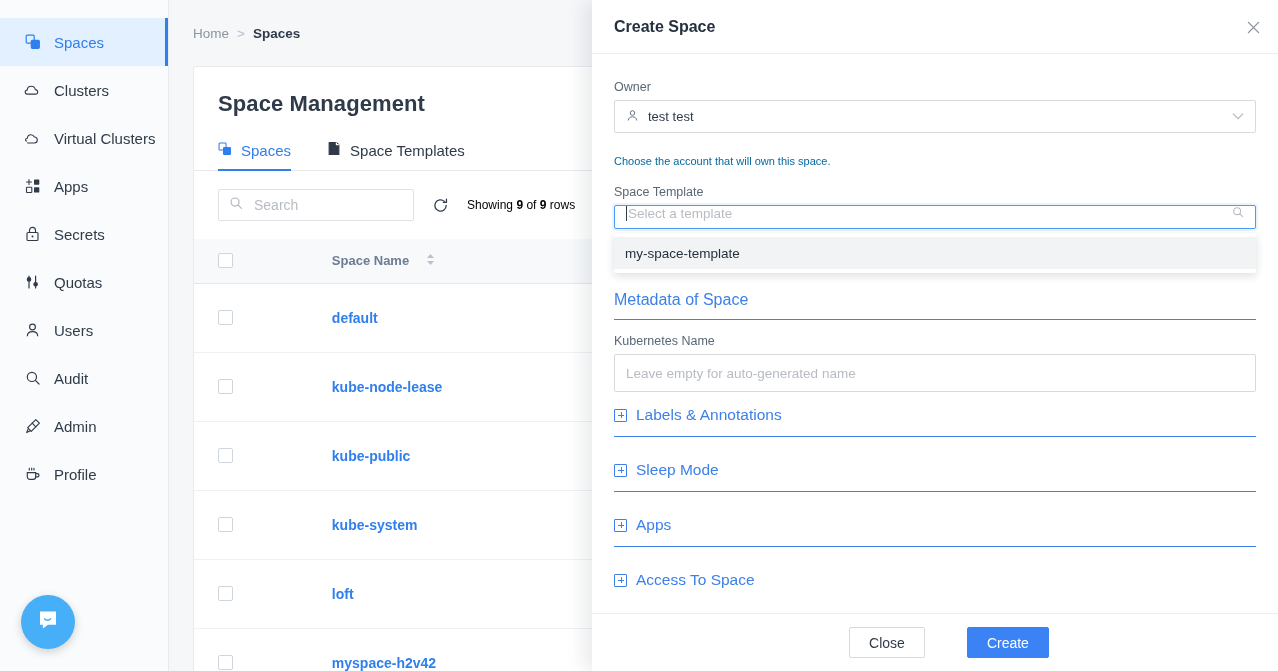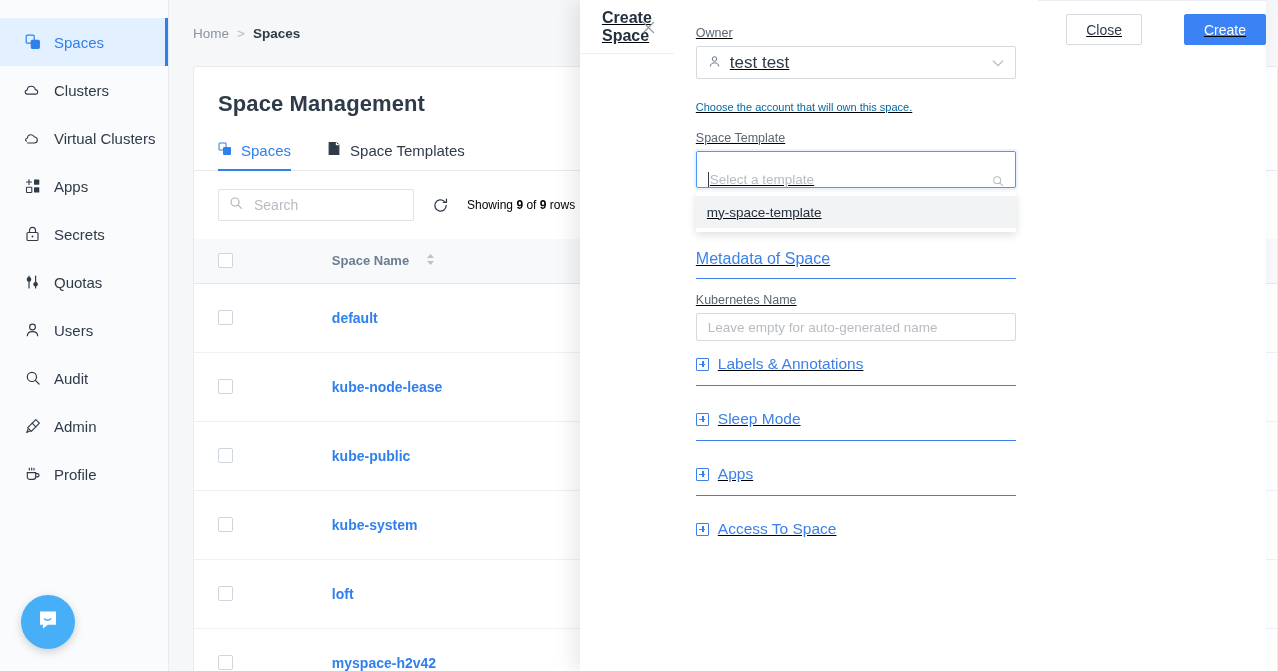--- a/index.html
+++ b/index.html
@@ -131,26 +131,25 @@
     white-space: nowrap;
   }
   td.col-check { padding-left:24px; }
   .cellname { color:#2f7fec; font-weight:700; font-size:14px; }
   .chk {
     width:15px; height:15px; border:1px solid #cfd5dc; border-radius:2px; background:#fff; display:block; cursor:pointer;
   }
 
   
   .drawer {
-    position:absolute; top:0; right:12px; width: 686px; height:671px;
+    position:absolute; top:0; right:0; width: 686px; height:671px;
     background:#fff;
     box-shadow: -7px 0 18px rgba(30,40,55,.10);
-    display:flex; flex-direction:row;
+    display:flex; flex-direction:column;
     z-index: 10;
-    text-decoration: underline;
   }
   .drawer-header {
     height: 54px; flex:0 0 54px;
     display:flex; align-items:center;
     padding: 0 22px 0 22px;
     border-bottom: 1px solid #eceff2;
     position:relative;
   }
   .drawer-title { font-size: 16px; font-weight:700; color:#25313f; }
   .drawer-close {
@@ -161,27 +160,27 @@
   .drawer-body {
     flex: 1 1 auto; overflow: hidden; position:relative;
     padding: 26px 22px 0 22px;
   }
   .field-label { font-size: 12.5px; color:#5a6775; margin-bottom:6px; }
   .field-hint  { font-size: 11px; color:#0369a1; margin-top:22px; }
 
   .select-ctl {
     height: 33px; border:1px solid #d6dade; border-radius:2px;
     display:flex; align-items:center; padding: 0 11px; gap:9px;
-    background:#fff; font-size: 17px; color:#2f3b49; cursor:pointer;
+    background:#fff; font-size: 13px; color:#2f3b49; cursor:pointer;
   }
   .select-ctl .chev { margin-left:auto; color:#b6bcc3; }
 
   .select-focus {
-    height: 37px; border:1px solid #4a9bf5; border-radius:2px;
-    display:flex; align-items:flex-end; padding: 0 11px;
+    height: 24px; border:1px solid #4a9bf5; border-radius:2px;
+    display:flex; align-items:flex-start; padding: 0 11px;
     background:#fff; font-size: 13.5px; cursor:text;
     box-shadow: 0 0 0 2px rgba(74,155,245,.11);
     position:relative;
   }
   .select-focus .caret {
     width:1px; height:15px; background:#2f3b49; margin-right:1px;
   }
   .select-focus .ph { color:#b7bcc3; }
   .select-focus .srch { margin-left:auto; color:#b6bcc3; display:flex; align-items:center; }
 
@@ -215,21 +214,21 @@
     width:13px; height:13px; border:1px solid #3c80e8; border-radius:1px;
     position:relative; flex:0 0 13px;
   }
   .plus-box::before, .plus-box::after {
     content:""; position:absolute; background:#3c80e8;
   }
   .plus-box::before { left:2.5px; right:2.5px; top:5.5px; height:1.3px; }
   .plus-box::after  { top:2.5px; bottom:2.5px; left:5.5px; width:1.3px; }
 
   .text-input {
-    height: 28px; width:100%;
+    height: 38px; width:100%;
     border:1px solid #d6dade; border-radius:2px;
     padding: 0 11px; font-size: 13.5px;
     font-family:"Liberation Sans", sans-serif;
     color:#2f3b49; outline:none; background:#fff;
   }
   .text-input::placeholder { color:#b7bcc3; }
 
   .drawer-footer {
     flex:0 0 58px; height:58px;
     border-top: 1px solid #eceff2;

